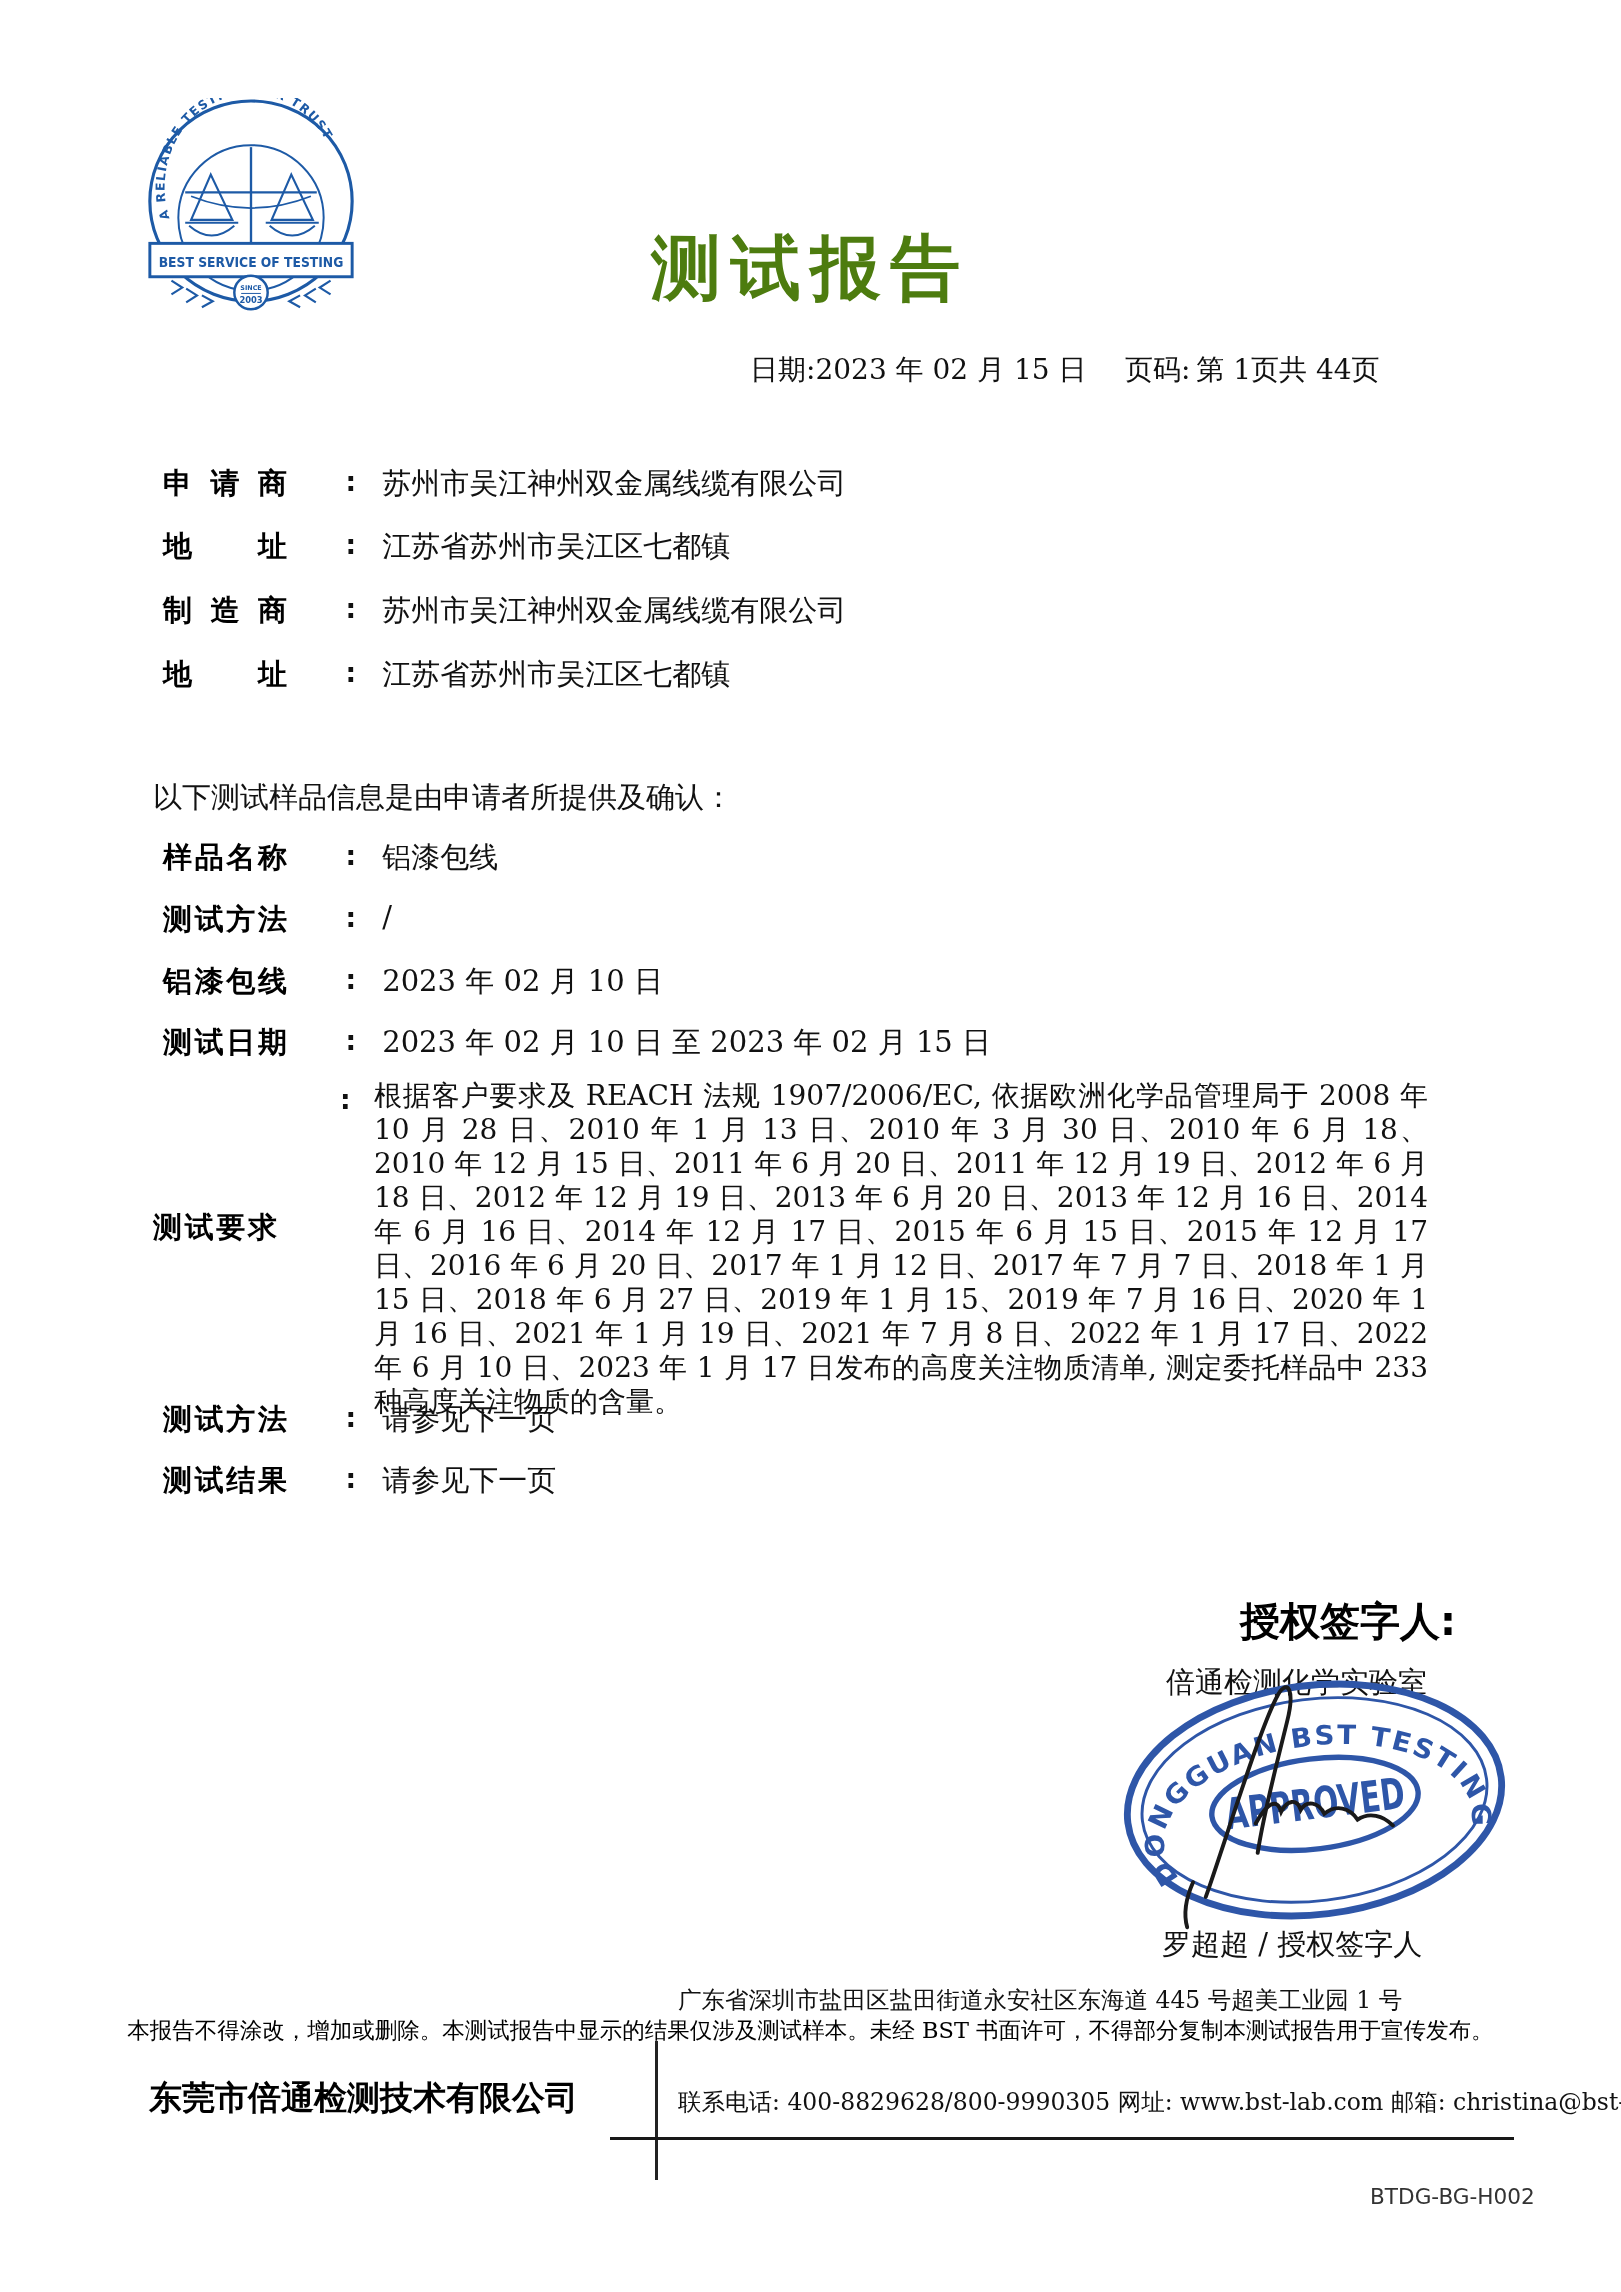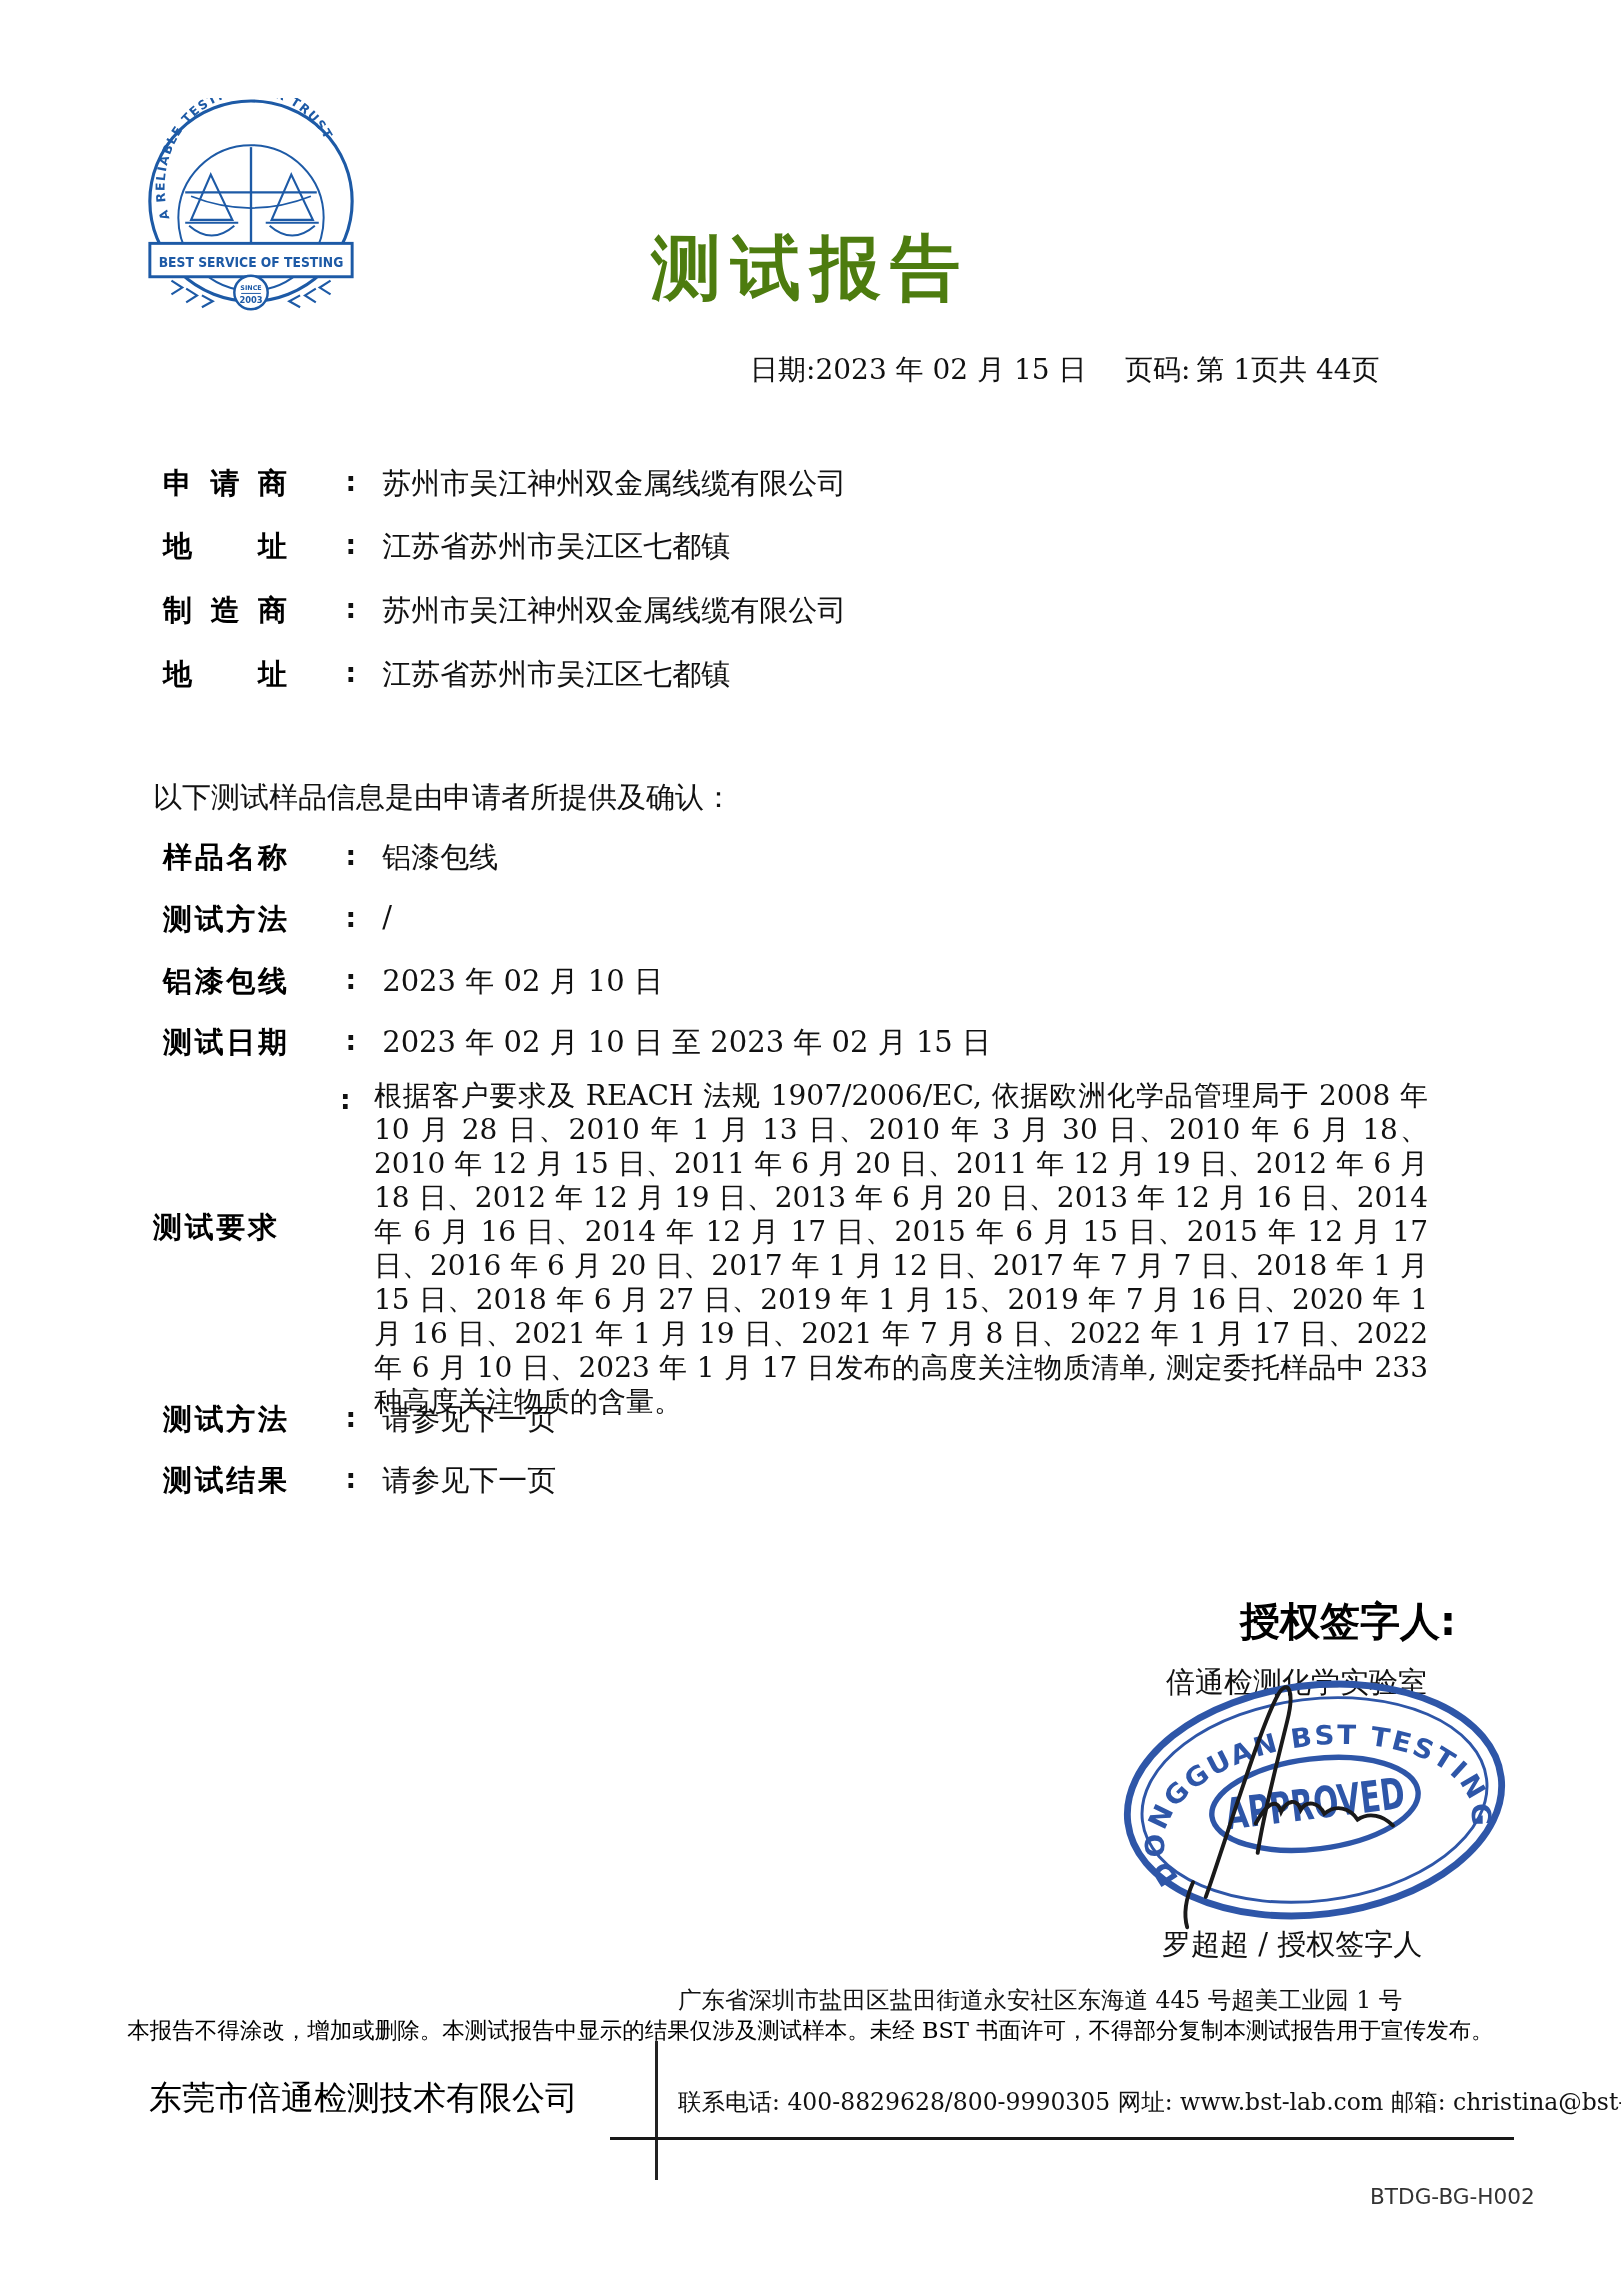--- a/index.html
+++ b/index.html
@@ -43,21 +43,21 @@
     font-size:28px; line-height:34px; text-align:justify;
   }
   
   .sig-title { position:absolute; left:1240px; top:1594px; font-size:40px; font-weight:700;
                font-family:"DejaVu Sans","Liberation Sans",sans-serif; color:#000; white-space:nowrap; }
   .sig-lab   { position:absolute; left:1166px; top:1663px; font-size:29px; white-space:nowrap; }
   .stamp     { position:absolute; left:1099px; top:1657px; width:431px; height:284px; }
   .sig-name  { position:absolute; left:1162px; top:1925px; font-size:29px; white-space:nowrap; }
   
   .disclaimer { position:absolute; left:59px; right:59px; top:2015px; text-align:center; font-size:22.5px; color:#000; }
-  .f-company { position:absolute; left:149px; top:2076px; font-size:33px; font-weight:400;
+  .f-company { position:absolute; left:149px; top:2076px; font-size:33px; font-weight:700;
                font-family:"DejaVu Sans","Liberation Sans",sans-serif; color:#000; }
   .f-vline { position:absolute; left:655px; top:2041px; width:2.5px; height:139px; background:#222; }
   .f-addr    { position:absolute; left:678px; top:1984px; font-size:23.5px; white-space:nowrap; }
   .f-contact { position:absolute; left:678px; top:2086px; font-size:23.5px; white-space:nowrap; }
   .f-hline { position:absolute; left:610px; top:2137px; width:904px; height:3.4px; background:#181818; }
   .form-code { position:absolute; left:1370px; top:2184px; font-size:21.6px; color:#333;
                font-family:"DejaVu Sans","Liberation Sans",sans-serif; }
 </style>
 </head>
 <body>

